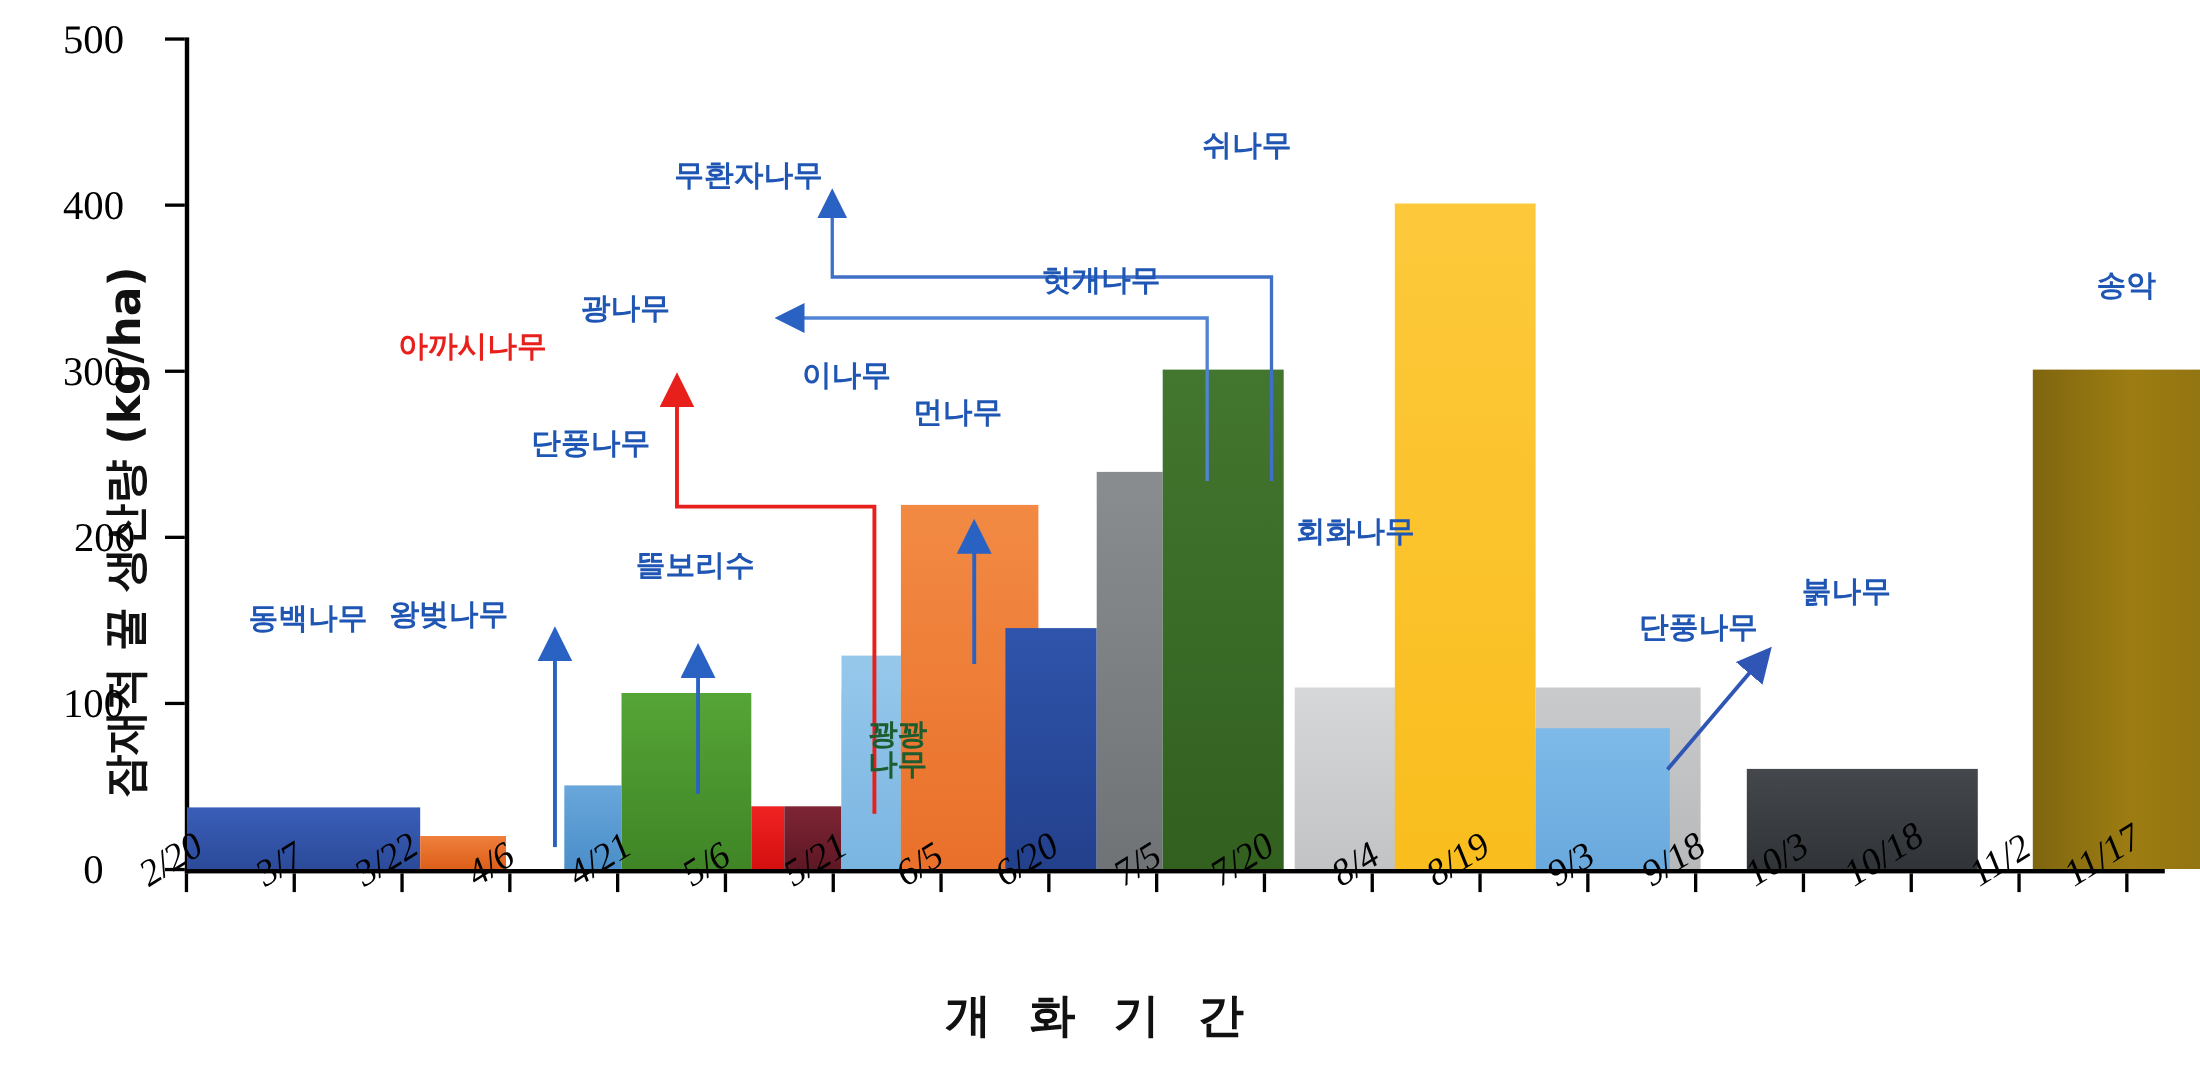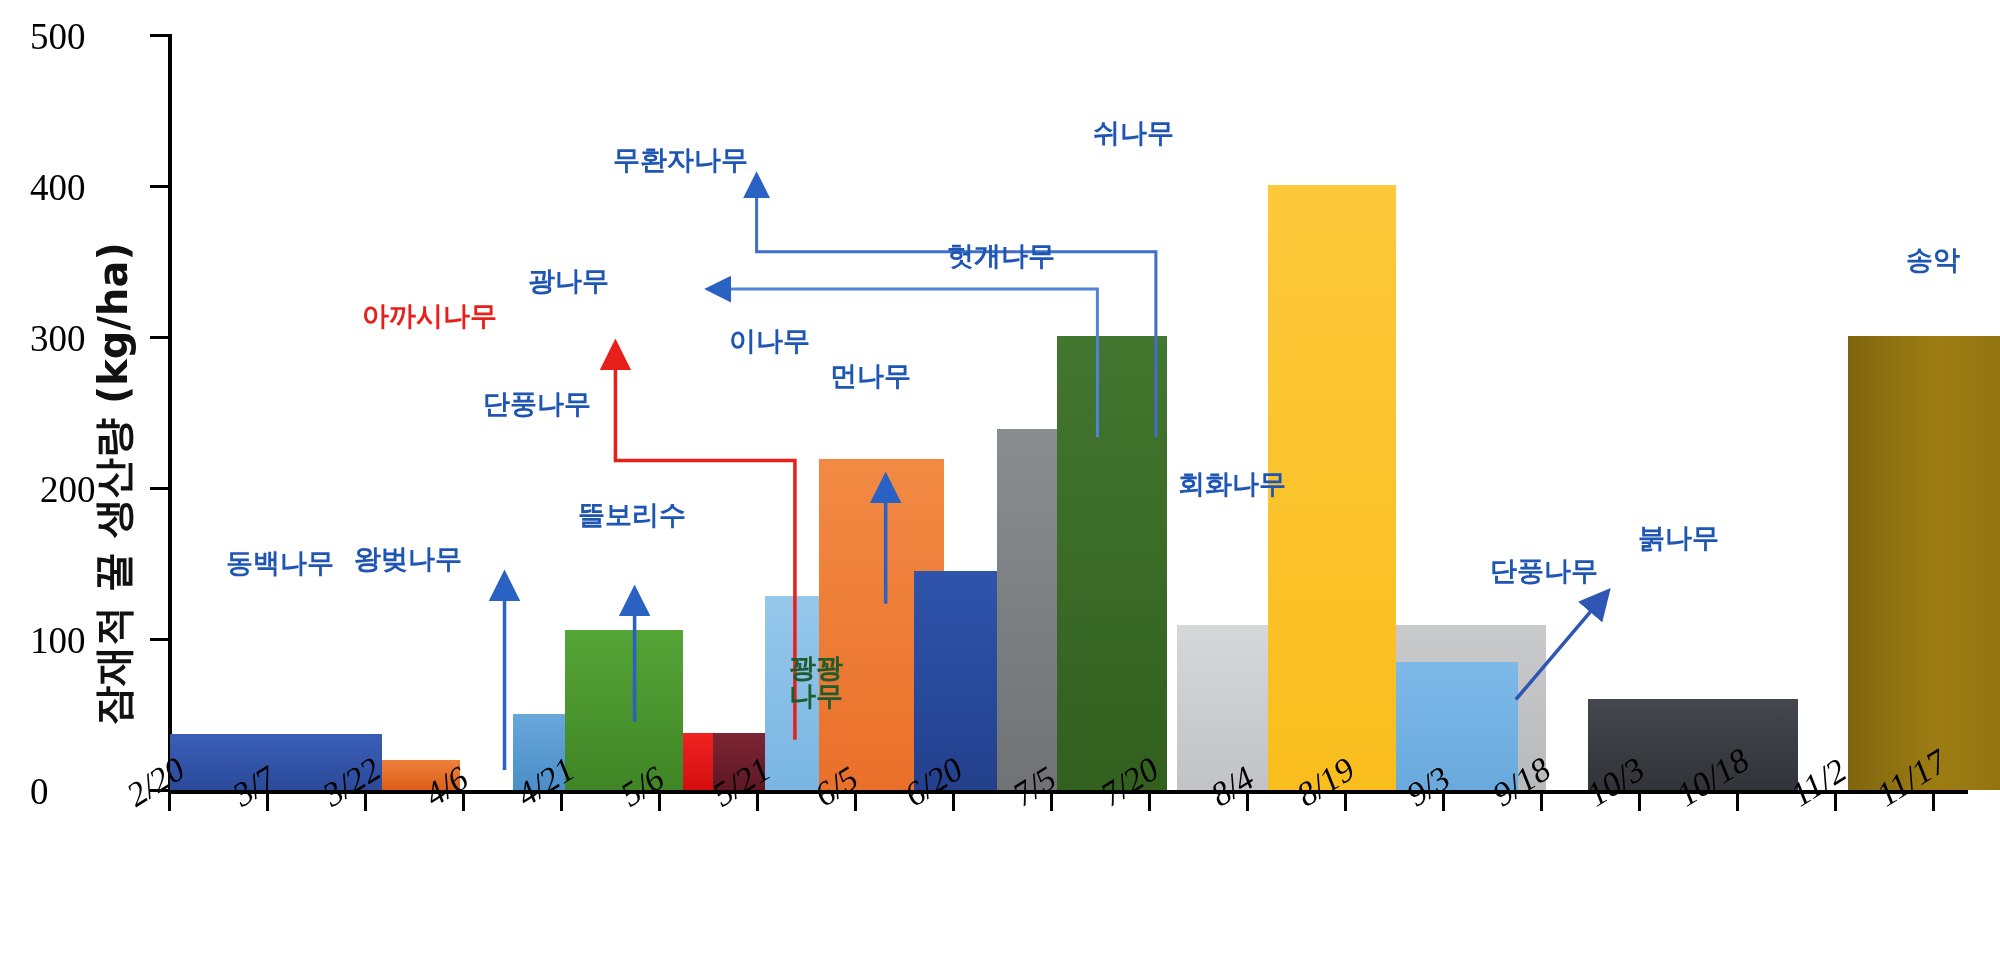--- a/index.html
+++ b/index.html
@@ -20,21 +20,21 @@
     position:absolute;left:0;top:0;width:4px;height:760px;background:#000;
   }
   .axis-line-x{
     position:absolute;left:0;top:756px;width:1800px;height:4px;background:#000;
   }
   .ytick{
     position:absolute;left:-18px;width:18px;height:3px;background:#000;
   }
   .ylabel-txt{
     position:absolute;
-    text-align:left;
+    text-align:center;
     font-family:"Liberation Serif","DejaVu Serif",serif;
     font-size:37px;color:#000;
     white-space:nowrap;
   }
   .xtick{
     position:absolute;top:760px;width:3px;height:17px;background:#000;
   }
   .xtick-label{
     position:absolute;
     top:782px;
@@ -236,14 +236,15 @@
   <div class="xtick-label" style="left:1094px;">7/20</div>
   <div class="xtick-label" style="left:1204px;">8/4</div>
   <div class="xtick-label" style="left:1290px;">8/19</div>
   <div class="xtick-label" style="left:1400px;">9/3</div>
   <div class="xtick-label" style="left:1486px;">9/18</div>
   <div class="xtick-label" style="left:1580px;">10/3</div>
   <div class="xtick-label" style="left:1670px;">10/18</div>
   <div class="xtick-label" style="left:1784px;">11/2</div>
   <div class="xtick-label" style="left:1870px;">11/17</div>
 
+  <div class="x-axis-title">개 화 기 간</div>
 
 </div>
 
 </body></html>

